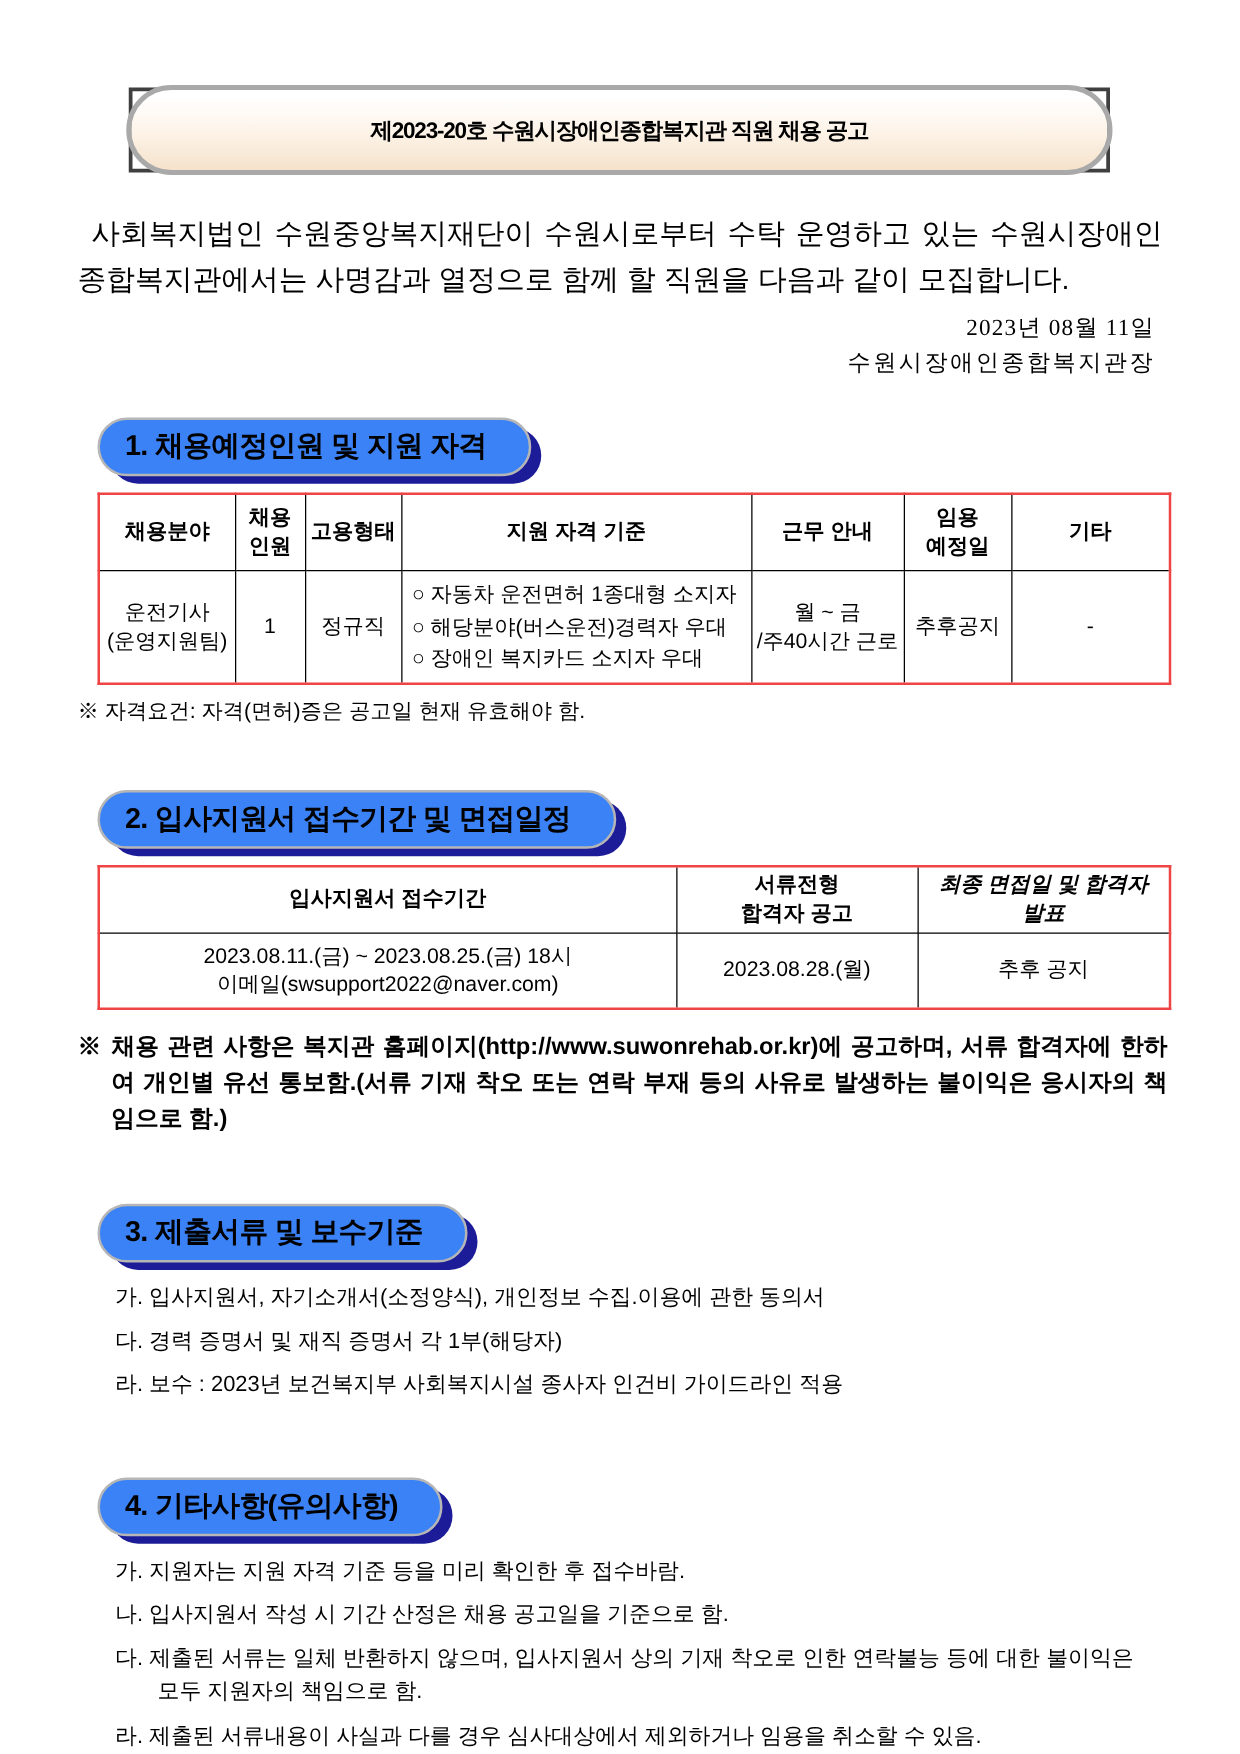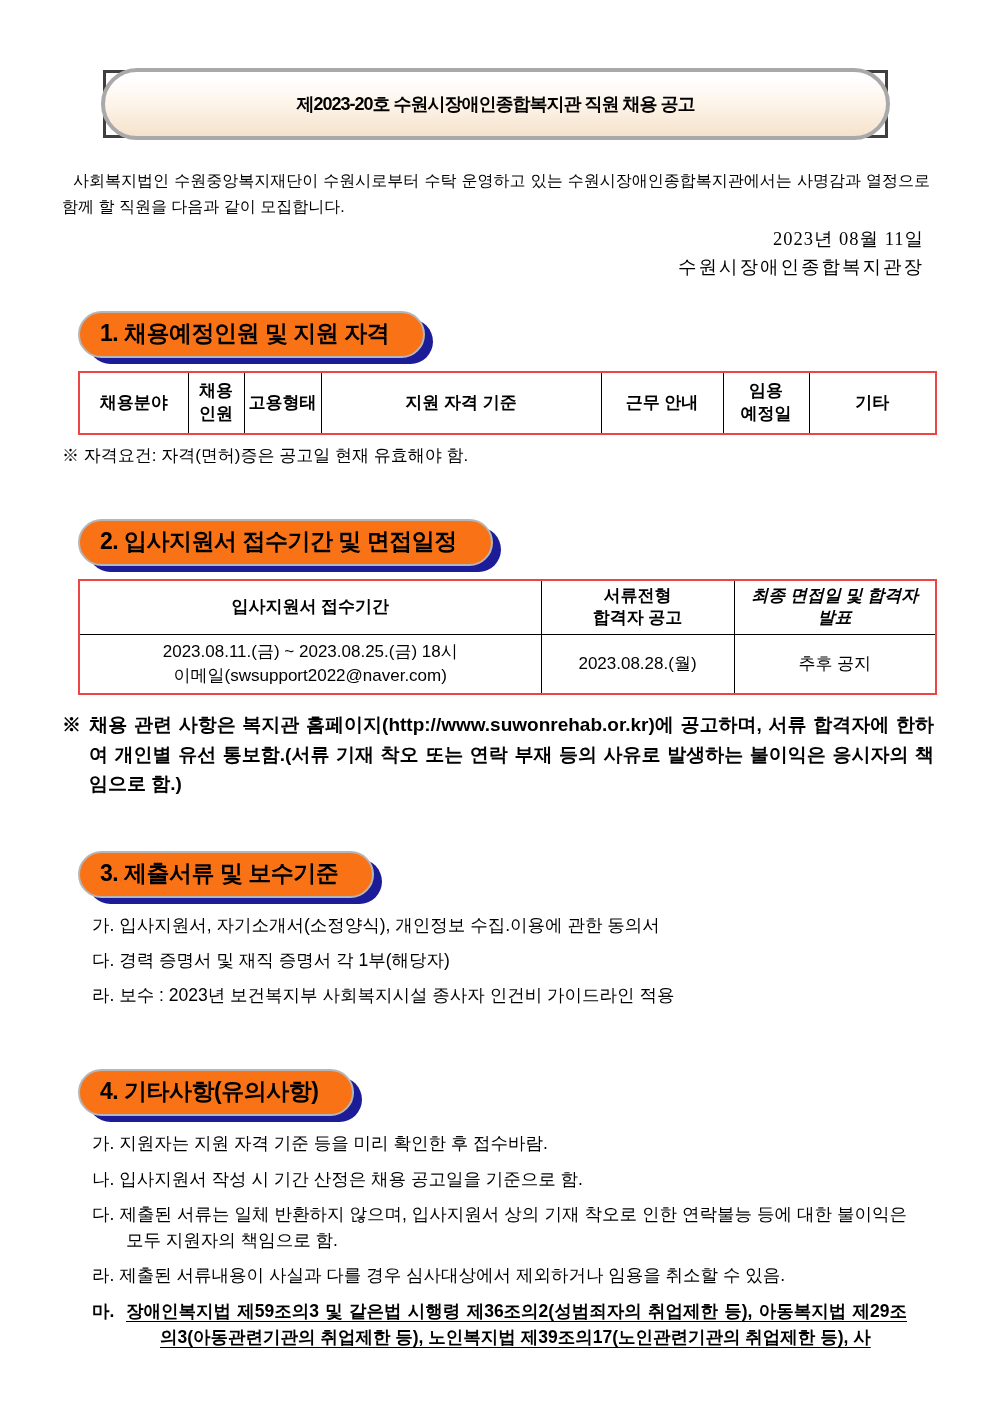--- a/index.html
+++ b/index.html
@@ -26,37 +26,37 @@
     background:linear-gradient(180deg,#ffffff 10%,#fdf4e9 50%,#f5e2cc 100%);
     display:flex; align-items:center; justify-content:center;
   }
   .title-text {
     font-size:18px; font-weight:bold; letter-spacing:-1px;
   }
 
   
   .intro {
     margin:30px 62px 0 62px;
-    font-size:16px; line-height:1.6;
+    font-size:23px; line-height:1.6;
     text-align:justify; word-break:break-all;
     text-indent:11px;
   }
   .date-line, .signer-line {
     font-family:"Liberation Serif", serif;
     text-align:right; margin-right:68px;
     font-size:18.5px;
   }
   .date-line  { margin-top:7px;  letter-spacing:1px; }
   .signer-line{ margin-top:3px;  letter-spacing:2px; }
 
   
   .sec-head {
     display:inline-block;
     margin-left:78px;
-    background:#f97316;
+    background:#3b82f6;
     border:2px solid #b6b6b6;
     border-radius:24px;
     padding:5px 34px 7px 20px;
     font-size:23px; font-weight:bold;
     box-shadow:9px 7px 0 -1px #1c1c99;
     letter-spacing:-0.5px;
   }
   .mt-first { margin-top:32px; }
   .mt-sec   { margin-top:52px; }
 
@@ -151,20 +151,35 @@
     <th class="c-field pre">채용분야</th>
     <th class="c-count pre">채용
 인원</th>
     <th class="c-emp pre">고용형태</th>
     <th class="c-qual pre">지원 자격 기준</th>
     <th class="c-work pre">근무 안내</th>
     <th class="c-appt pre">임용
 예정일</th>
     <th class="c-etc pre">기타</th>
   </tr>
+  <tr>
+    <td class="pre">운전기사
+(운영지원팀)</td>
+    <td>1</td>
+    <td>정규직</td>
+    <td class="qual-cell">
+      <div class="qual-line">○ 자동차 운전면허 1종대형 소지자</div>
+      <div class="qual-line">○ 해당분야(버스운전)경력자 우대</div>
+      <div class="qual-line">○ 장애인 복지카드 소지자 우대</div>
+    </td>
+    <td class="pre">월 ~ 금
+/주40시간 근로</td>
+    <td>추후공지</td>
+    <td>-</td>
+  </tr>
 </tbody>
   </table>
 
 <div class="note1">※ 자격요건: 자격(면허)증은 공고일 현재 유효해야 함.</div>
 
 
 <div class="sec-head mt-sec">2. 입사지원서 접수기간 및 면접일정</div>
 
 <table class="t2">
   <tbody>

